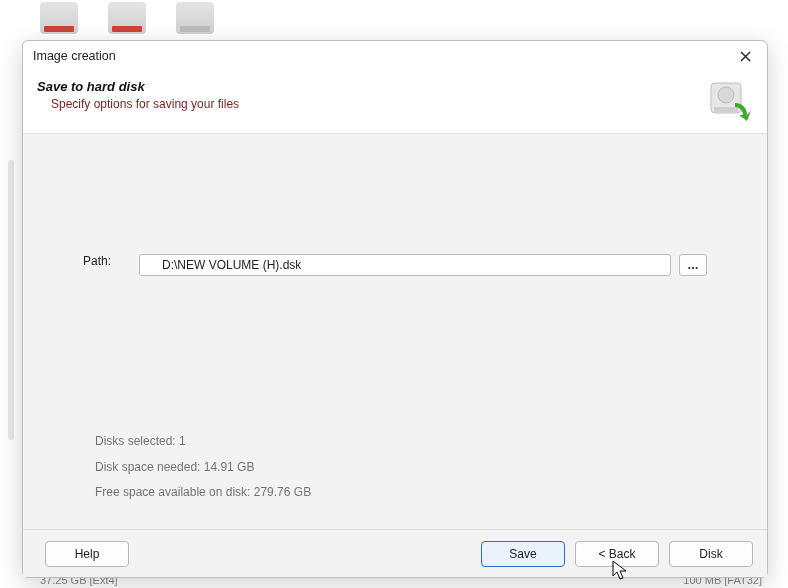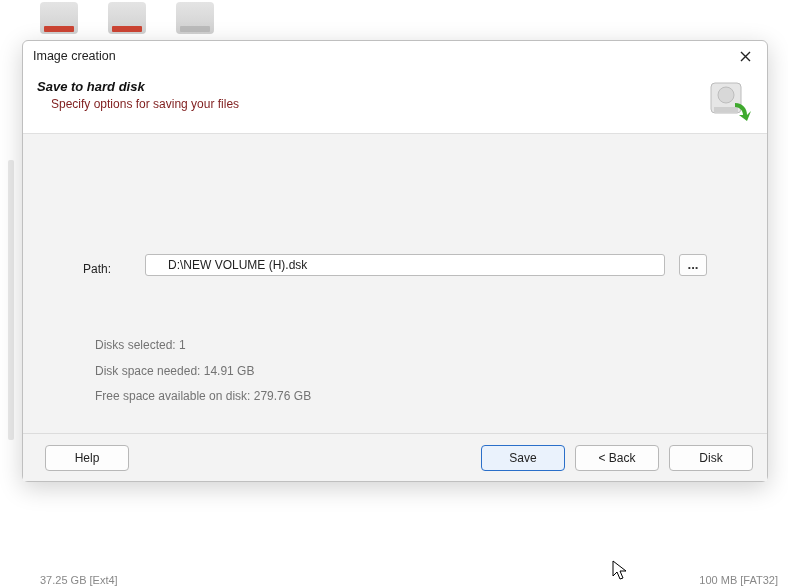--- a/index.html
+++ b/index.html
@@ -29,30 +29,30 @@
     content:"";
     position:absolute; bottom:2px; left:4px; right:4px; height:6px;
     background:#c43; border-radius:1px;
   }
   .disk-thumb.plain::after{ background:#bbb; }
   .bg-line {
     position:absolute; top:160px; left:8px; width:6px; height:280px;
     background:#e8e8e8; border-radius:2px;
   }
   .bg-footer {
-    position:absolute; bottom:2px; left:30px; right:0;
+    position:absolute; bottom:2px; left:30px; right:16px;
     color:#888; font-size:11px;
     display:flex; justify-content:space-between;
     padding:0 10px;
   }
   
   .dialog {
     position: absolute;
     top: 40px; left: 22px;
-    width: 746px; height: 442px;
+    width: 746px; height: 538px;
     background: #ffffff;
     border: 1px solid #bfbfbf;
     border-radius: 6px;
     box-shadow: 0 6px 24px rgba(0,0,0,.18);
     display: flex;
     flex-direction: column;
   }
   .titlebar {
     height: 30px;
     display:flex; align-items:center; justify-content:space-between;
@@ -80,21 +80,21 @@
   .header-icon{
     width:48px; height:44px;
   }
   .content{
     flex:1;
     background:#f3f3f3;
     padding: 120px 60px 0 60px;
     position:relative;
   }
   .path-row{
-    display:flex; align-items:flex-end; gap:14px;
+    display:flex; align-items:flex-start; gap:8px;
   }
   .path-label{
     width:48px; color:#222;
   }
   .path-input{
     flex:1;
     height:22px;
     border:1px solid #bcbcbc;
     border-radius:3px;
     background:#fff;

